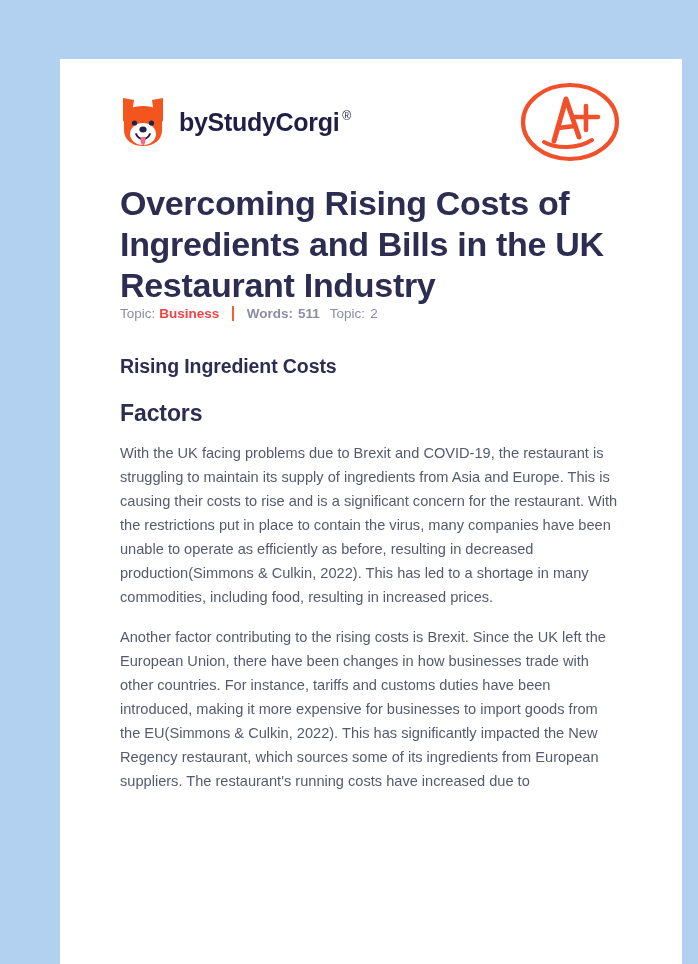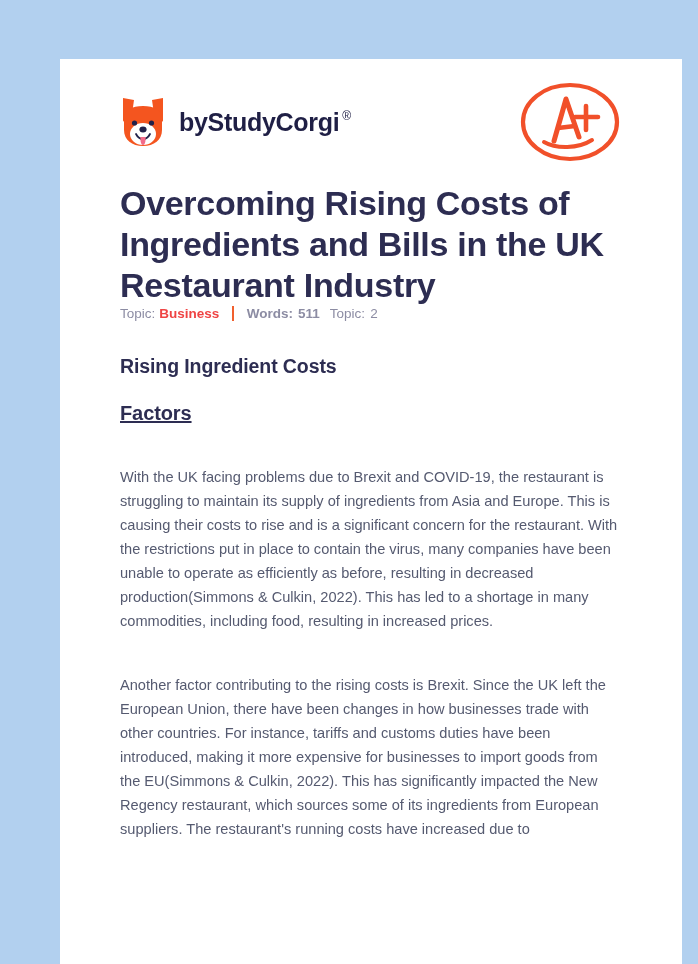--- a/index.html
+++ b/index.html
@@ -118,34 +118,33 @@
   h2.sec-h2 {
     margin: 32px 0 0 0;
     font-size: 19.5px;
     line-height: 26px;
     font-weight: bold;
     color: #2d2d52;
     letter-spacing: -0.1px;
   }
   h3.sec-h3 {
     margin: 22px 0 0 0;
-    font-size: 20px;
+    font-size: 23px;
     line-height: 24px;
     font-weight: bold;
     color: #2d2d52;
     letter-spacing: -0.1px;
-    text-decoration: underline;
   }
   p.body-p {
     margin: 14px 0 0 0;
     font-size: 14.6px;
     line-height: 24px;
     color: #555a70;
   }
-  p.body-p.gap-top { margin-top: 40px; }
+  p.body-p.gap-top { margin-top: 16px; }
 </style>
 </head>
 <body>
 
 <div class="viewport">
   <div class="page-sheet">
     <div class="page-inner">
 
       <div class="doc-header">
 

